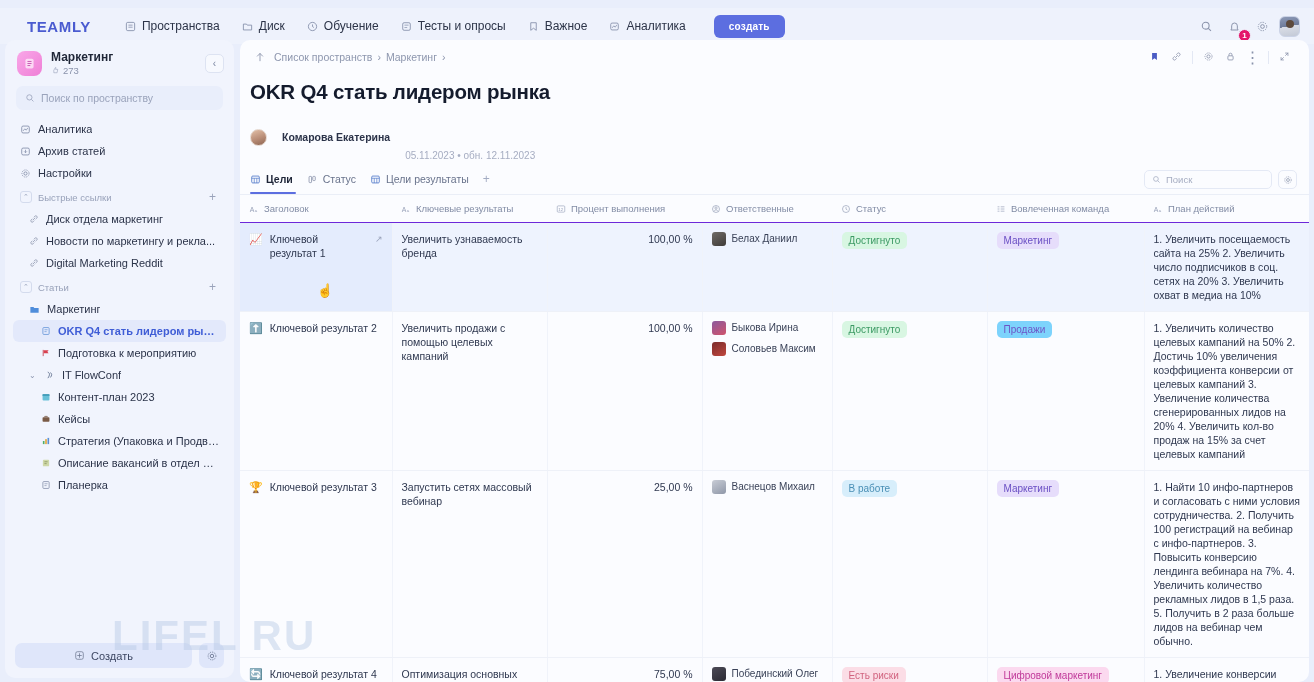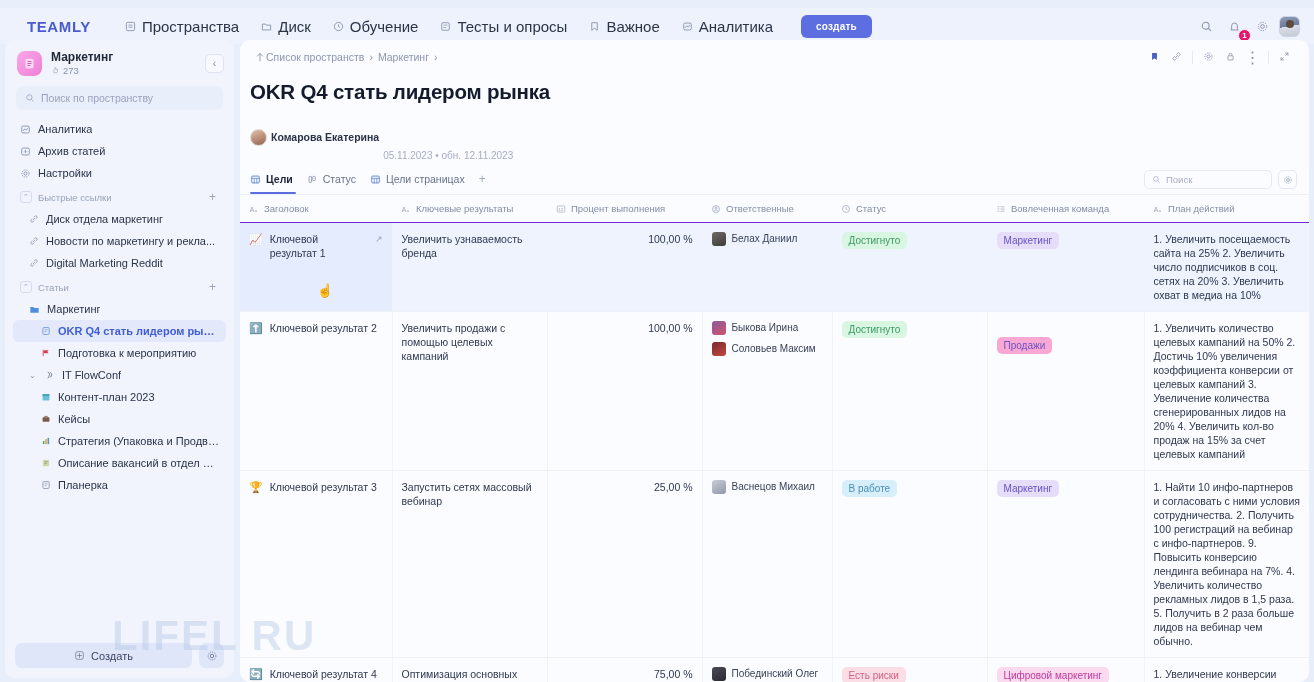--- a/index.html
+++ b/index.html
@@ -18,21 +18,21 @@
     background: #eef2fc; display: flex; align-items: center; gap: 0;
   }
   .logo {
     margin-left: 27px; font-size: 15px; font-weight: 700; letter-spacing: .6px;
     color: #4a5bd0; font-family: "Liberation Sans", sans-serif;
   }
   .topnav { display: flex; align-items: center; margin-left: 24px; gap: 2px; }
   .topnav-item {
     display: flex; align-items: center; gap: 6px;
     padding: 5px 10px; border-radius: 6px; cursor: pointer;
-    font-size: 15px; color: #2c3448; white-space: nowrap;
+    font-size: 12px; color: #2c3448; white-space: nowrap;
   }
   .ico { display: inline-flex; align-items: center; justify-content: center; flex: none; }
   .create-btn {
     margin-left: 16px; background: #5c6ee0; color: #fff;
     font-size: 10px; font-weight: 700; padding: 6px 15px;
     border: none; border-radius: 6px; cursor: pointer; letter-spacing: .2px;
   }
   .topright { position: absolute; right: 14px; top: 0; height: 36px; display: flex; align-items: center; gap: 6px; }
   .tr-btn {
     width: 22px; height: 22px; border-radius: 6px; background: transparent;
@@ -111,35 +111,35 @@
   .gear-side {
     width: 25px; height: 25px; border-radius: 7px; background: #dfe6fa; color: #6f7a96;
     display: flex; align-items: center; justify-content: center; cursor: pointer;
   }
 
   
   .main {
     position: absolute; left: 240px; top: 40px; width: 1069px; height: 642px;
     background: #fbfcff; border-radius: 10px; overflow: hidden;
   }
-  .crumbbar { height: 34px; display: flex; align-items: center; padding: 0 14px; gap: 0; }
+  .crumbbar { height: 34px; display: flex; align-items: center; padding: 0 14px; gap: 8px; }
   .crumbs { display: flex; align-items: center; gap: 5px; font-size: 10.5px; color: #8d96ae; }
   .crumbs a { color: #8d96ae; text-decoration: none; cursor: pointer; }
   .doc-tools { margin-left: auto; display: flex; align-items: center; gap: 1px; }
   .dt-btn {
     width: 21px; height: 21px; border-radius: 5px; display: flex; align-items: center;
     justify-content: center; cursor: pointer; color: #8a93ab;
   }
   .dt-sep { width: 1px; height: 13px; background: #e3e8f4; margin: 0 4px; }
 
   .doc-title {
     font-size: 20.5px; font-weight: 700; color: #141b2d; padding: 6px 0 0 10px;
     letter-spacing: -.2px;
   }
-  .byline { display: flex; align-items: center; gap: 4px; padding: 9px 0 0 10px; }
+  .byline { display: flex; align-items: center; gap: 15px; padding: 9px 0 0 10px; }
   .av-author {
     width: 17px; height: 17px; border-radius: 50%;
     background: linear-gradient(160deg,#e3c0a8,#b98d77 55%,#8d6552);
     border: 1px solid #e2d4cb; flex: none;
   }
   .author-name { font-size: 10.5px; font-weight: 700; color: #2b3349; }
   .doc-dates { font-size: 10px; color: #a6adc2; margin-top: 37px; }
 
   .tabs { display: flex; align-items: center; gap: 14px; padding: 9px 0 0 10px; position: relative; }
   .tab { display: flex; align-items: center; gap: 5px; font-size: 10.5px; color: #69738c; cursor: pointer; padding-bottom: 6px; }
@@ -189,21 +189,21 @@
   .p-av.a6 { background: linear-gradient(150deg,#9aa0b0,#5e6575); }
   .p-name { font-size: 10px; color: #3a4considerate; color: #3a4258; white-space: nowrap; }
   .chip {
     display: inline-block; padding: 2.5px 7px; border-radius: 5px;
     font-size: 10px; line-height: 12px; white-space: nowrap;
   }
   .chip.green { background: #d8f6e2; color: #3c9a64; }
   .chip.blue  { background: #d7eefb; color: #4a8fb5; }
   .chip.pink  { background: #fbdde6; color: #d1637f; }
   .chip.violet{ background: #e6ddfb; color: #6a4fc4; }
-  .chip.lilac { background: #f9a8d4; color: #6d54c6; margin-top: 16px; }
+  .chip.lilac { background: #7dd3fc; color: #6d54c6; }
   .chip.magenta { background: #fbd9ef; color: #c03a9a; }
   .plan { font-size: 10px; line-height: 13.5px; color: #2f3850; }
   .row-selected td { background: #eef3fe; }
   .row-selected td:first-child { background: #e4ecfd; }
   .cursor-hand {
     position: absolute; left: 68px; top: 52px; font-size: 13px; color: #4a5168;
     pointer-events: none;
   }
   .watermark {
     position: absolute; left: 112px; top: 612px; font-size: 42px; font-weight: 700;
@@ -591,21 +591,21 @@
       </div>
       <div class="tab">
         <span class="ico">
             <svg width="11" height="11" viewBox="0 0 16 16">
               <rect x="2.5" y="3" width="11" height="10" rx="1.5" fill="none" stroke="#4d76c8" stroke-width="1.2"></rect>
               <line x1="2.5" y1="6.2" x2="13.5" y2="6.2" stroke="#4d76c8" stroke-width="1"></line>
               <line x1="6.2" y1="6.2" x2="6.2" y2="13" stroke="#4d76c8" stroke-width="1"></line>
               <line x1="9.9" y1="6.2" x2="9.9" y2="13" stroke="#4d76c8" stroke-width="1"></line>
             </svg>
           </span>
-        <span>Цели страницах</span>
+        <span>Цели результаты</span>
       </div>
       <span class="tab-add">+</span>
 
       <div class="tabs-right">
         <div class="mini-search">
           <span class="ico">
               <svg width="9" height="9" viewBox="0 0 16 16">
                 <circle cx="7" cy="7" r="4.2" fill="none" stroke="#a6adc2" stroke-width="1.4"></circle>
                 <line x1="10.2" y1="10.2" x2="13.5" y2="13.5" stroke="#a6adc2" stroke-width="1.4"></line>
               </svg>
@@ -772,21 +772,21 @@
           <td>Запустить сетях массовый вебинар</td>
           <td class="num">25,00 %</td>
           <td>
             <div class="person">
                 <span class="p-av a4"></span>
                 <span class="p-name">Васнецов Михаил</span>
               </div>
           </td>
           <td><span class="chip blue">В работе</span></td>
           <td><span class="chip violet">Маркетинг</span></td>
-          <td class="plan">1. Найти 10 инфо-партнеров и согласовать с ними условия сотрудничества. 2. Получить 100 регистраций на вебинар с инфо-партнеров. 9. Повысить конверсию лендинга вебинара на 7%. 4. Увеличить количество рекламных лидов в 1,5 раза. 5. Получить в 2 раза больше лидов на вебинар чем обычно.</td>
+          <td class="plan">1. Найти 10 инфо-партнеров и согласовать с ними условия сотрудничества. 2. Получить 100 регистраций на вебинар с инфо-партнеров. 3. Повысить конверсию лендинга вебинара на 7%. 4. Увеличить количество рекламных лидов в 1,5 раза. 5. Получить в 2 раза больше лидов на вебинар чем обычно.</td>
         </tr>
 
         <tr style="height:90px">
           <td>
             <div class="row-title">
               <span class="row-emoji">🔄</span>
               <span>Ключевой результат 4</span>
             </div>
           </td>
           <td>Оптимизация основных страниц для конверсии посетителей в подписчиков</td>

